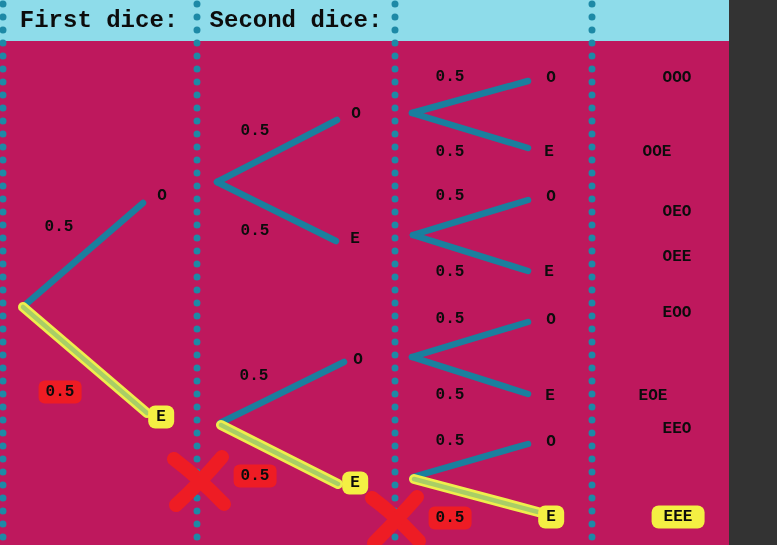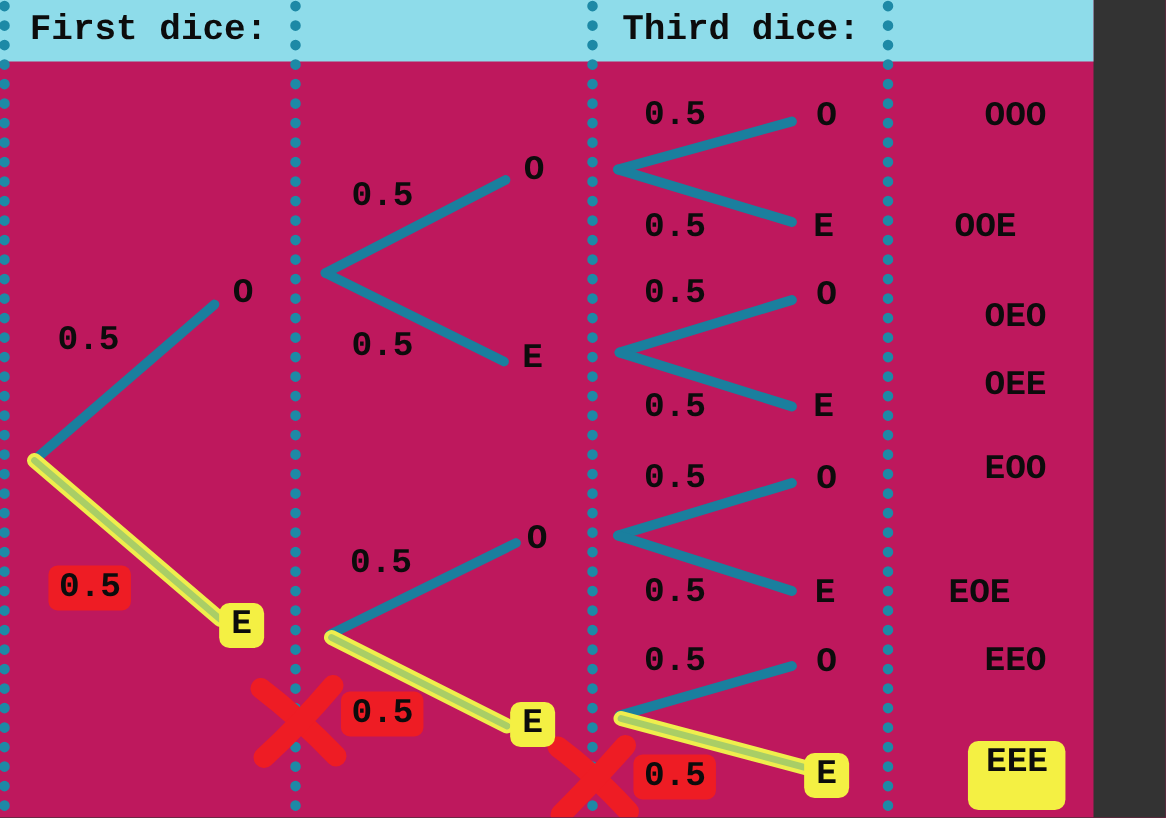--- a/index.html
+++ b/index.html
@@ -5,27 +5,27 @@
   html,body{margin:0;padding:0;background:#333;}
   .stage{
     position:relative;width:729px;height:545px;overflow:hidden;
     background:#be185d;
     font-family:Liberation Mono, monospace;
   }
   .hdr-bar{position:absolute;left:0;top:0;width:777px;height:41px;background:#8edcea;}
   svg.layer{position:absolute;left:0;top:0;display:block;}
   .lbl{
     position:absolute;transform:translate(-50%,-50%);
-    font-weight:700;font-size:23px;color:#0c0c0c;
+    font-weight:700;font-size:16px;color:#0c0c0c;
     white-space:nowrap;line-height:1;
   }
   .hdr{font-size:24px;}
   .tag-red{background:#ee1c24;border-radius:6px;padding:3px 7px 4px;}
   .tag-yellow{background:#f4f043;border-radius:7px;padding:3px 8px 4px;}
-  .tag-yellow.wide{padding:3px 12px 20px;text-align:center;}
+  .tag-yellow.wide{padding:3px 12px 4px;text-align:center;}
 </style>
 </head>
 <body>
 
 <div class="stage">
 
   <div class="hdr-bar"></div>
 
   <svg class="layer" width="777" height="545" viewBox="0 0 777 545">
 
@@ -70,21 +70,21 @@
         <path d="M222,457 Q200,483 176,505"></path>
       </g>
       <g>
         <path d="M372,498 Q395,515 419,541"></path>
         <path d="M417,497 Q396,521 374,543"></path>
       </g>
     </g>
   </svg>
 
   <div class="lbl hdr" style="left:99px;top:21px">First dice:</div>
-  <div class="lbl hdr" style="left:494px;top:21px">Third dice:</div>
+  <div class="lbl hdr" style="left:296px;top:21px">Second dice:</div>
 
   <div class="lbl" style="left:59px;top:227px">0.5</div>
   <div class="lbl" style="left:162px;top:196px">O</div>
   <div class="lbl tag-red" style="left:60px;top:392px">0.5</div>
   <div class="lbl tag-yellow" style="left:161px;top:417px">E</div>
 
   <div class="lbl" style="left:255px;top:131px">0.5</div>
   <div class="lbl" style="left:356px;top:114px">O</div>
   <div class="lbl" style="left:255px;top:231px">0.5</div>
   <div class="lbl" style="left:355px;top:239px">E</div>
@@ -109,16 +109,16 @@
   <div class="lbl" style="left:551px;top:442px">O</div>
   <div class="lbl tag-red" style="left:450px;top:518px">0.5</div>
   <div class="lbl tag-yellow" style="left:551px;top:517px">E</div>
 
   <div class="lbl" style="left:677px;top:78px">OOO</div>
   <div class="lbl" style="left:657px;top:152px">OOE</div>
   <div class="lbl" style="left:677px;top:212px">OEO</div>
   <div class="lbl" style="left:677px;top:257px">OEE</div>
   <div class="lbl" style="left:677px;top:313px">EOO</div>
   <div class="lbl" style="left:653px;top:396px">EOE</div>
-  <div class="lbl" style="left:677px;top:441px">EEO</div>
+  <div class="lbl" style="left:677px;top:429px">EEO</div>
   <div class="lbl tag-yellow wide" style="left:678px;top:517px">EEE</div>
 
 </div>
 
 </body></html>

